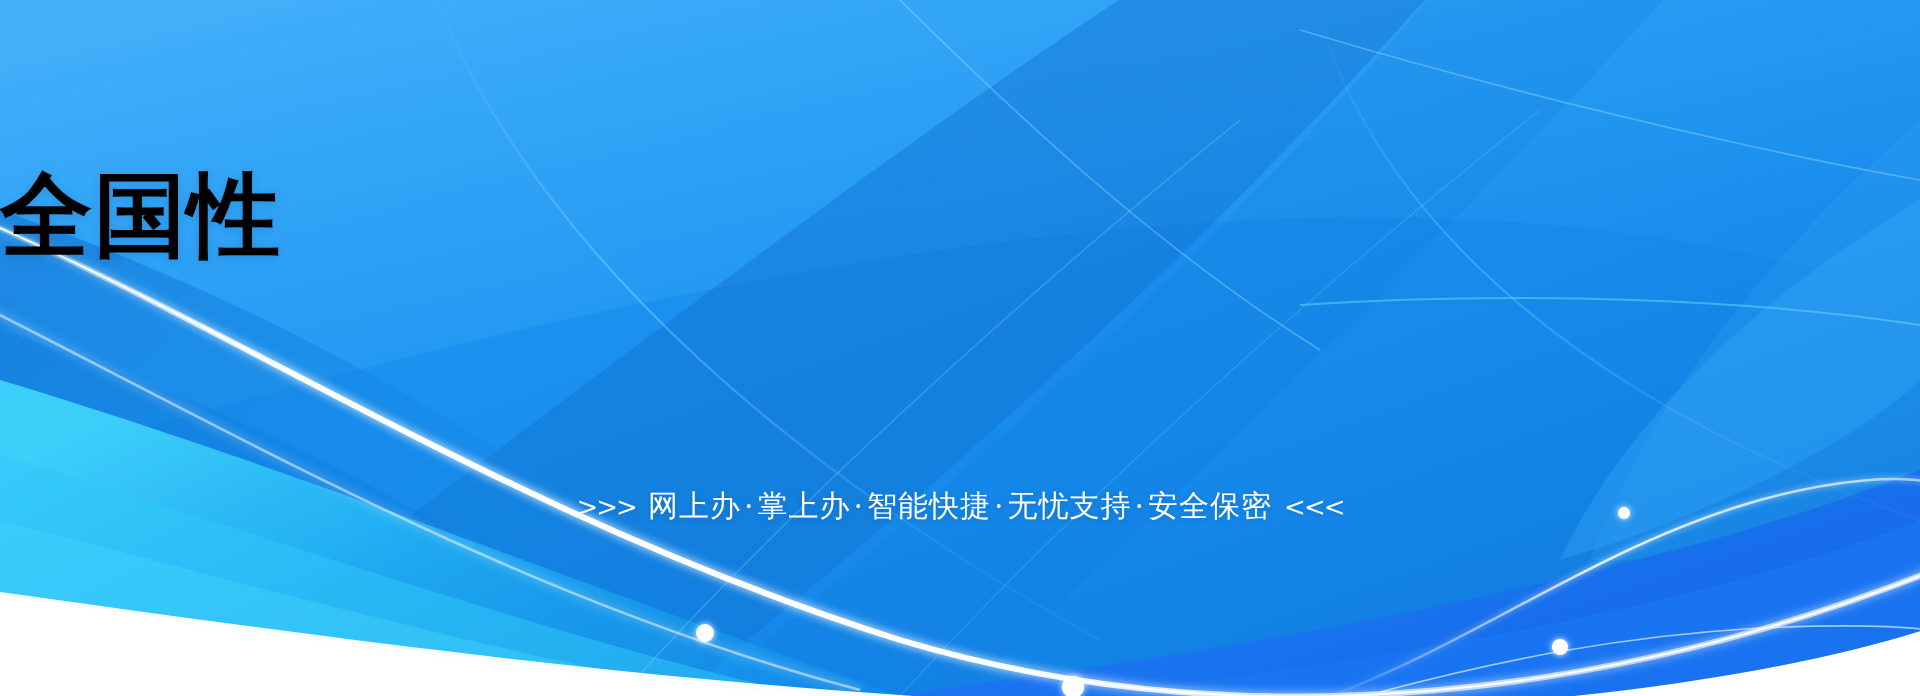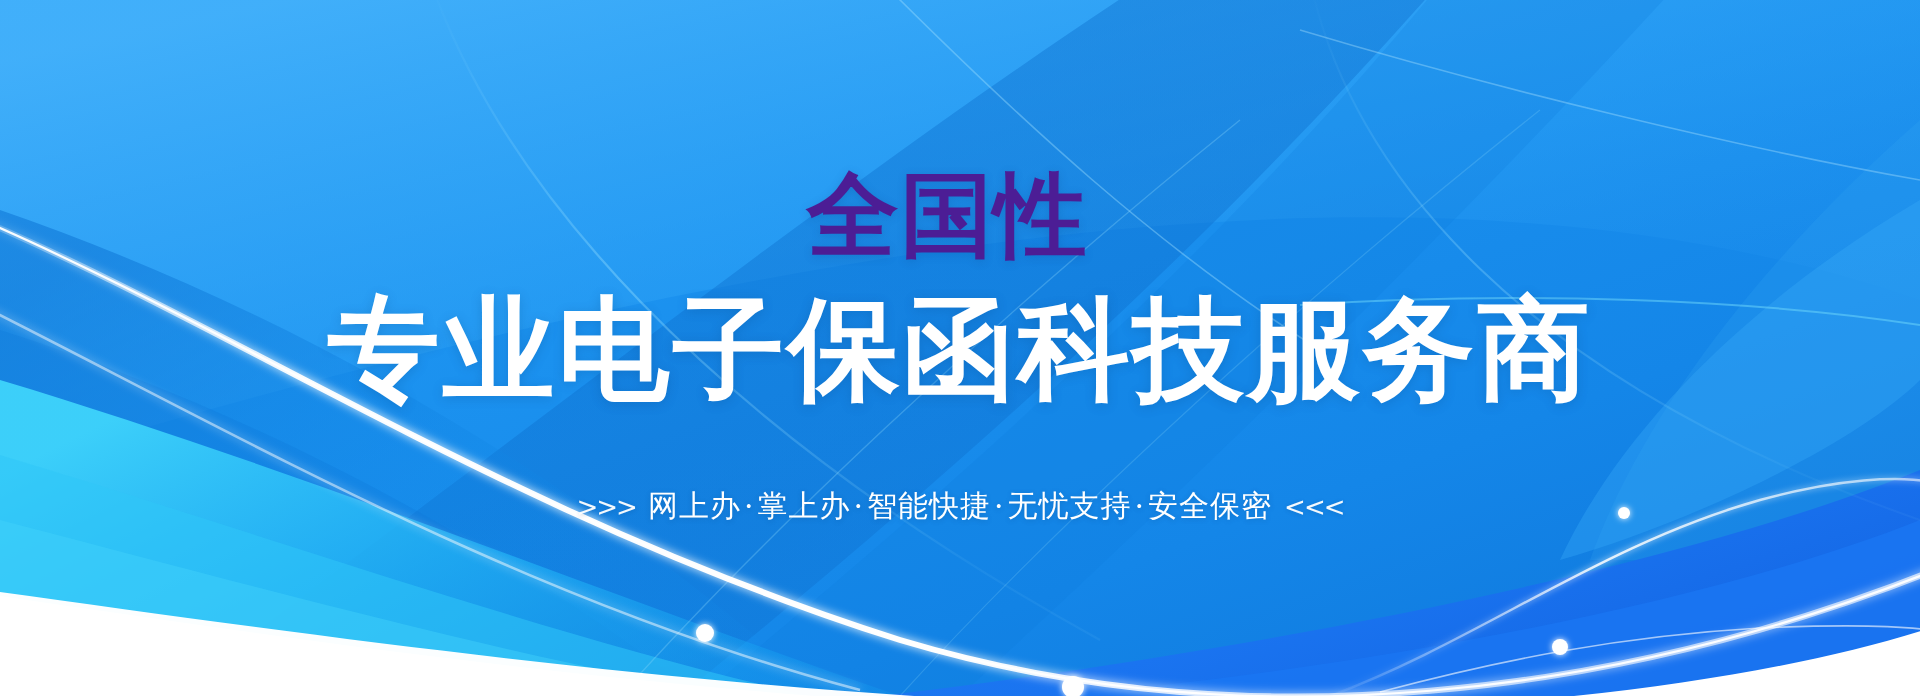--- a/index.html
+++ b/index.html
@@ -31,22 +31,21 @@
     left:0; top:0;
     width:1920px; height:696px;
     z-index:20;
     pointer-events:none;
   }
 
   .headline-1 {
     position:absolute;
     left:0; top:168px;
     width:1895px;
-    text-align:center;
-    color:#4c1d95;
+    color:#000000;
     font-size:92px;
     line-height:96px;
     font-weight:bold;
     letter-spacing:2px;
     font-family:"DejaVu Sans", "Liberation Sans", sans-serif;
     text-shadow:0 2px 10px rgba(4,60,120,.18);
     white-space:nowrap;
   }
 
   .headline-2 {
@@ -216,20 +215,19 @@
     <circle cx="1624" cy="513" r="6" fill="#ffffff" filter="url(#tinyGlow)"></circle>
     <circle cx="1560" cy="647" r="8" fill="#ffffff" filter="url(#tinyGlow)"></circle>
 
     <path d="M0,596 C300,640 700,700 1100,712 C1450,722 1750,686 1930,628 L1930,700 L0,700 Z" fill="#ffffff"></path>
     <path d="M0,592 C260,628 620,680 980,700 L0,700 Z" fill="#ffffff" opacity="0.98"></path>
   </svg>
 
   <div class="content">
     <div class="headline-1">全国性</div>
 
-    <div class="headline-2">专业电子保函科技服务商</div>
 
     <div class="subline">
       <span class="chev chev-l">&gt;&gt;&gt;</span><span>网上办</span><span class="sep">·</span><span>掌上办</span><span class="sep">·</span><span>智能快捷</span><span class="sep">·</span><span>无忧支持</span><span class="sep">·</span><span>安全保密</span><span class="chev chev-r">&lt;&lt;&lt;</span>
     </div>
   </div>
 
 </div>
 
 </body></html>

